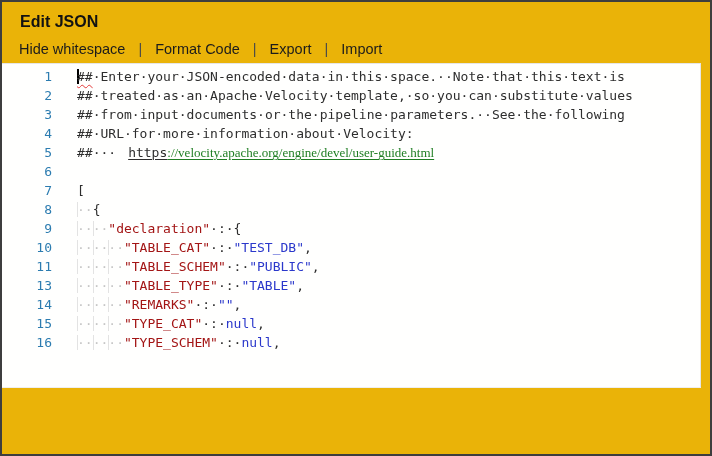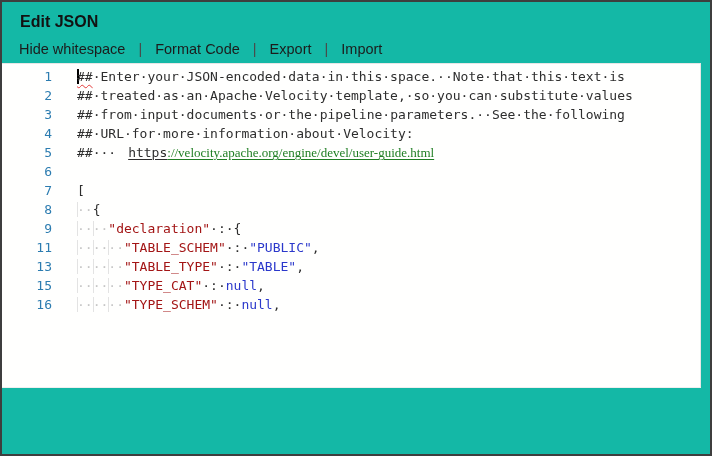--- a/index.html
+++ b/index.html
@@ -1,18 +1,18 @@
 <!DOCTYPE html>
 <html><head>
 <meta charset="utf-8">
 <style>
   html,body{margin:0;padding:0;background:#888;}
   .frame{
     width:712px;height:456px;box-sizing:border-box;
-    border:2px solid #3e3e3e;background:#14b8a6;
+    border:2px solid #3e3e3e;background:#eab308;
     font-family:"Liberation Sans",sans-serif;
     position:relative;overflow:hidden;
   }
   .title{
     padding:10px 18px 0 18px;
     font-size:16px;font-weight:bold;color:#121212;
     height:19px;line-height:19px;
   }
   .toolbar{
     display:flex;align-items:center;gap:13px;
@@ -66,18 +66,20 @@
   <div class="editor" id="editor">
       <div class="line"><span class="ln">1</span><span class="code"><span class="cursor"></span><span class="comment sq">##</span><span class="comment ws">·</span><span class="comment">Enter</span><span class="comment ws">·</span><span class="comment">your</span><span class="comment ws">·</span><span class="comment">JSON-encoded</span><span class="comment ws">·</span><span class="comment">data</span><span class="comment ws">·</span><span class="comment">in</span><span class="comment ws">·</span><span class="comment">this</span><span class="comment ws">·</span><span class="comment">space.</span><span class="comment ws">··</span><span class="comment">Note</span><span class="comment ws">·</span><span class="comment">that</span><span class="comment ws">·</span><span class="comment">this</span><span class="comment ws">·</span><span class="comment">text</span><span class="comment ws">·</span><span class="comment">is</span></span></div>
       <div class="line"><span class="ln">2</span><span class="code"><span class="comment">##</span><span class="comment ws">·</span><span class="comment">treated</span><span class="comment ws">·</span><span class="comment">as</span><span class="comment ws">·</span><span class="comment">an</span><span class="comment ws">·</span><span class="comment">Apache</span><span class="comment ws">·</span><span class="comment">Velocity</span><span class="comment ws">·</span><span class="comment">template,</span><span class="comment ws">·</span><span class="comment">so</span><span class="comment ws">·</span><span class="comment">you</span><span class="comment ws">·</span><span class="comment">can</span><span class="comment ws">·</span><span class="comment">substitute</span><span class="comment ws">·</span><span class="comment">values</span></span></div>
       <div class="line"><span class="ln">3</span><span class="code"><span class="comment">##</span><span class="comment ws">·</span><span class="comment">from</span><span class="comment ws">·</span><span class="comment">input</span><span class="comment ws">·</span><span class="comment">documents</span><span class="comment ws">·</span><span class="comment">or</span><span class="comment ws">·</span><span class="comment">the</span><span class="comment ws">·</span><span class="comment">pipeline</span><span class="comment ws">·</span><span class="comment">parameters.</span><span class="comment ws">··</span><span class="comment">See</span><span class="comment ws">·</span><span class="comment">the</span><span class="comment ws">·</span><span class="comment">following</span></span></div>
       <div class="line"><span class="ln">4</span><span class="code"><span class="comment">##</span><span class="comment ws">·</span><span class="comment">URL</span><span class="comment ws">·</span><span class="comment">for</span><span class="comment ws">·</span><span class="comment">more</span><span class="comment ws">·</span><span class="comment">information</span><span class="comment ws">·</span><span class="comment">about</span><span class="comment ws">·</span><span class="comment">Velocity:</span></span></div>
       <div class="line"><span class="ln">5</span><span class="code"><span class="comment">##</span><span class="comment ws">···</span><span class="linkproto">https</span><span class="link">://velocity.apache.org/engine/devel/user-guide.html</span></span></div>
       <div class="line"><span class="ln">6</span><span class="code"></span></div>
       <div class="line"><span class="ln">7</span><span class="code"><span class="plain">[</span></span></div>
       <div class="line"><span class="ln">8</span><span class="code"><span class="iu">··</span><span class="plain">{</span></span></div>
       <div class="line"><span class="ln">9</span><span class="code"><span class="iu">··</span><span class="iu">··</span><span class="key">"declaration"</span><span class="plain ws">·</span><span class="plain">:</span><span class="plain ws">·</span><span class="plain">{</span></span></div>
+      <div class="line"><span class="ln">10</span><span class="code"><span class="iu">··</span><span class="iu">··</span><span class="iu">··</span><span class="key">"TABLE_CAT"</span><span class="plain ws">·</span><span class="plain">:</span><span class="plain ws">·</span><span class="str">"TEST_DB"</span><span class="plain">,</span></span></div>
       <div class="line"><span class="ln">11</span><span class="code"><span class="iu">··</span><span class="iu">··</span><span class="iu">··</span><span class="key">"TABLE_SCHEM"</span><span class="plain ws">·</span><span class="plain">:</span><span class="plain ws">·</span><span class="str">"PUBLIC"</span><span class="plain">,</span></span></div>
       <div class="line"><span class="ln">13</span><span class="code"><span class="iu">··</span><span class="iu">··</span><span class="iu">··</span><span class="key">"TABLE_TYPE"</span><span class="plain ws">·</span><span class="plain">:</span><span class="plain ws">·</span><span class="str">"TABLE"</span><span class="plain">,</span></span></div>
+      <div class="line"><span class="ln">14</span><span class="code"><span class="iu">··</span><span class="iu">··</span><span class="iu">··</span><span class="key">"REMARKS"</span><span class="plain ws">·</span><span class="plain">:</span><span class="plain ws">·</span><span class="str">""</span><span class="plain">,</span></span></div>
       <div class="line"><span class="ln">15</span><span class="code"><span class="iu">··</span><span class="iu">··</span><span class="iu">··</span><span class="key">"TYPE_CAT"</span><span class="plain ws">·</span><span class="plain">:</span><span class="plain ws">·</span><span class="kw">null</span><span class="plain">,</span></span></div>
       <div class="line"><span class="ln">16</span><span class="code"><span class="iu">··</span><span class="iu">··</span><span class="iu">··</span><span class="key">"TYPE_SCHEM"</span><span class="plain ws">·</span><span class="plain">:</span><span class="plain ws">·</span><span class="kw">null</span><span class="plain">,</span></span></div>
     </div>
 </div>
 
 </body></html>

